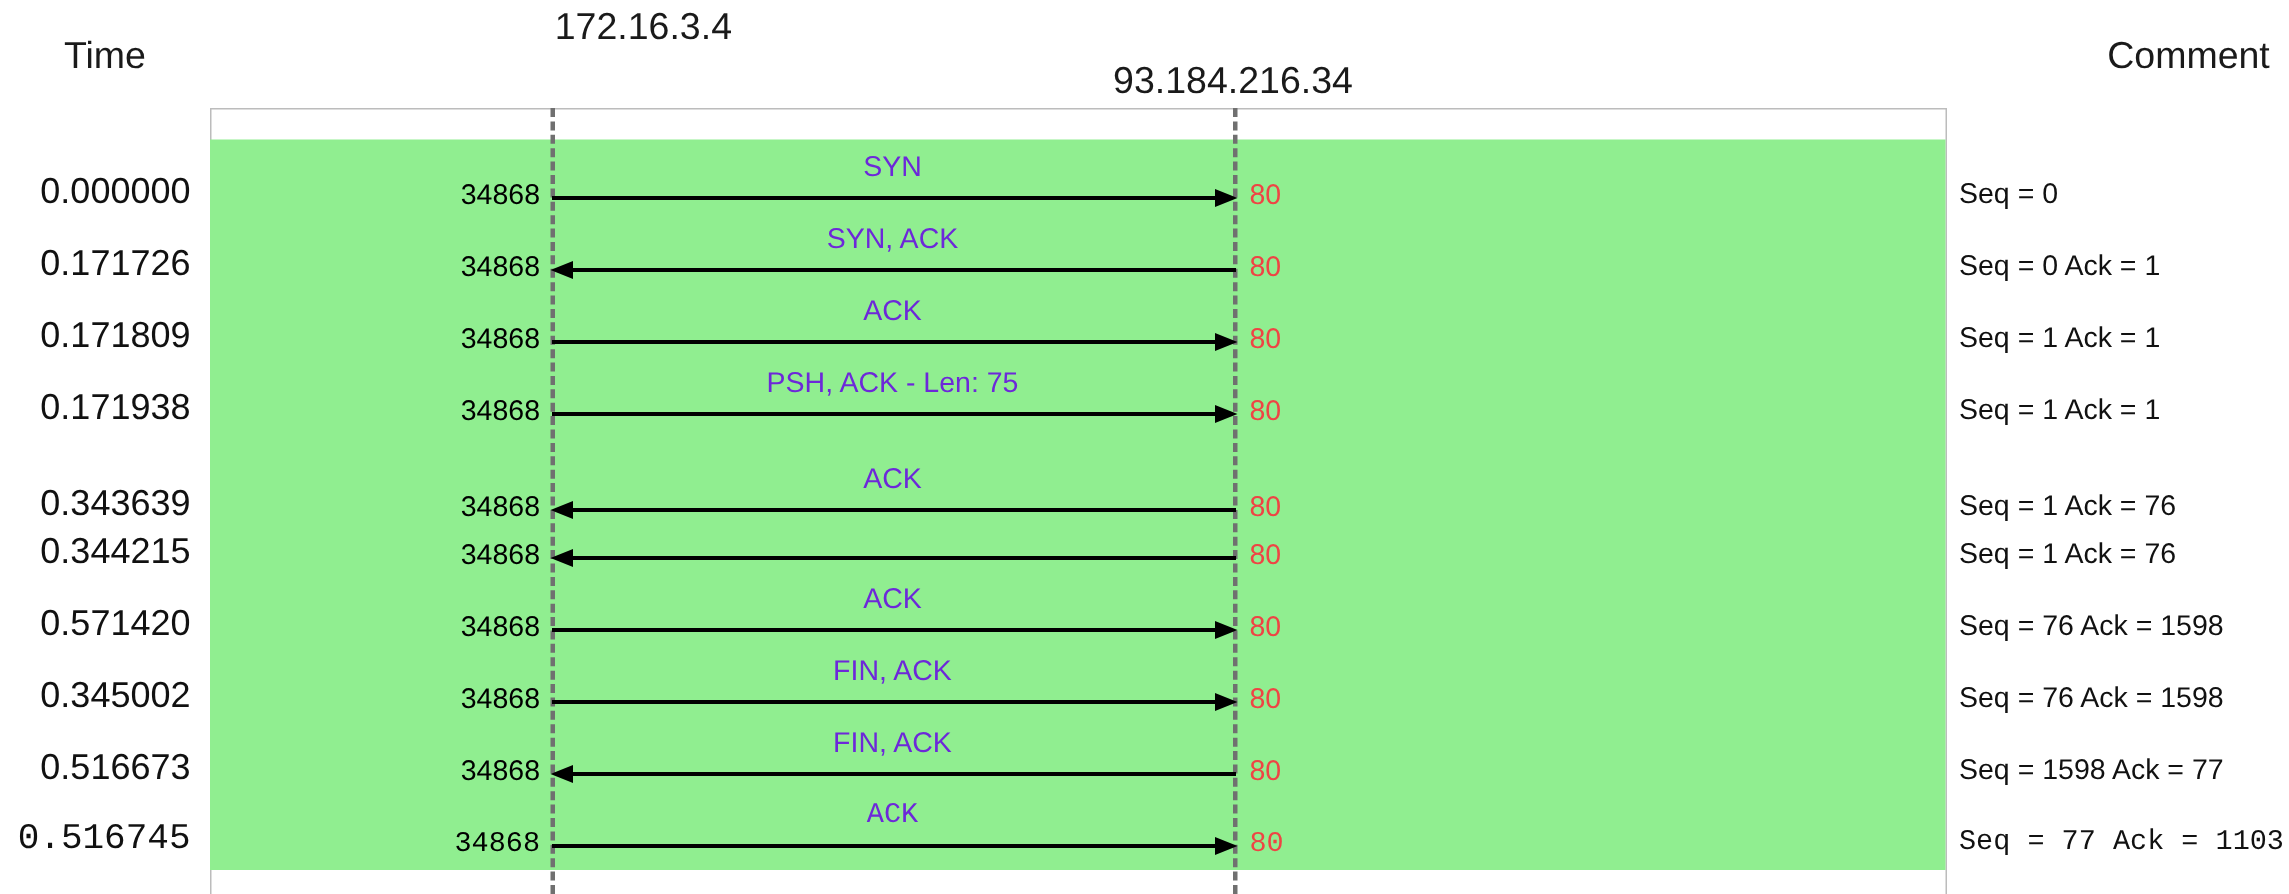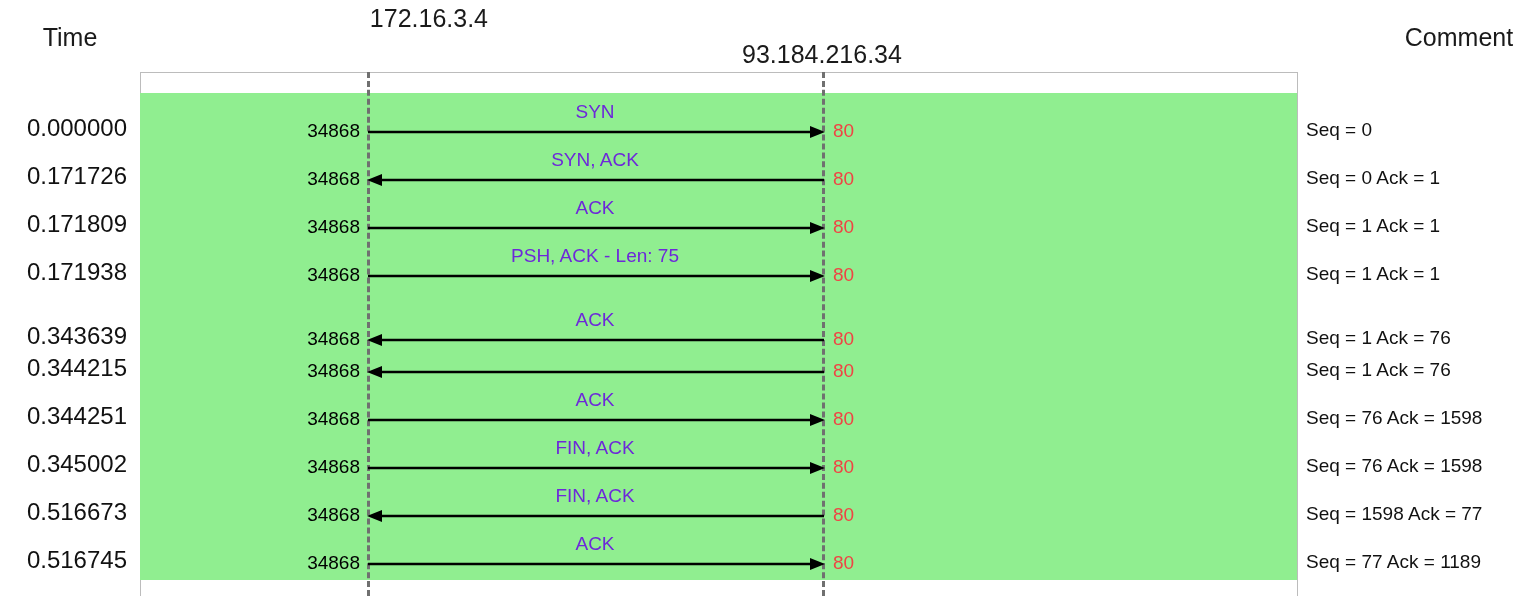--- a/index.html
+++ b/index.html
@@ -208,21 +208,21 @@
         <div class="time-value">0.344215</div>
         <div class="port-src">34868</div>
         <svg class="packet-arrow" width="458" height="16" viewBox="0 0 458 16">
           <line x1="13" x2="457" y1="8" y2="8" stroke="#000000" stroke-width="2.6"></line>
           <polygon points="15,2 0,8 15,14" fill="#000000"></polygon>
         </svg>
         <div class="port-dst">80</div>
         <div class="comment-value">Seq = 1 Ack = 76</div>
       </div>
       <div class="packet-row" style="top: 392px;">
-        <div class="time-value">0.344251</div>
+        <div class="time-value">0.571420</div>
         <div class="port-src">34868</div>
         <div class="packet-label">ACK</div>
         <svg class="packet-arrow" width="458" height="16" viewBox="0 0 458 16">
           <line x1="1" x2="445" y1="8" y2="8" stroke="#000000" stroke-width="2.6"></line>
           <polygon points="443,2 458,8 443,14" fill="#000000"></polygon>
         </svg>
         <div class="port-dst">80</div>
         <div class="comment-value">Seq = 76 Ack = 1598</div>
       </div>
       <div class="packet-row" style="top: 440px;">
@@ -240,26 +240,26 @@
         <div class="time-value">0.516673</div>
         <div class="port-src">34868</div>
         <div class="packet-label">FIN, ACK</div>
         <svg class="packet-arrow" width="458" height="16" viewBox="0 0 458 16">
           <line x1="13" x2="457" y1="8" y2="8" stroke="#000000" stroke-width="2.6"></line>
           <polygon points="15,2 0,8 15,14" fill="#000000"></polygon>
         </svg>
         <div class="port-dst">80</div>
         <div class="comment-value">Seq = 1598 Ack = 77</div>
       </div>
-      <div class="packet-row" style="top: 536px;">
+      <div class="packet-row" style="top: 536px; font-family: Liberation Mono, monospace;">
         <div class="time-value">0.516745</div>
         <div class="port-src">34868</div>
         <div class="packet-label">ACK</div>
         <svg class="packet-arrow" width="458" height="16" viewBox="0 0 458 16">
           <line x1="1" x2="445" y1="8" y2="8" stroke="#000000" stroke-width="2.6"></line>
           <polygon points="443,2 458,8 443,14" fill="#000000"></polygon>
         </svg>
         <div class="port-dst">80</div>
-        <div class="comment-value">Seq = 77 Ack = 1189</div>
+        <div class="comment-value">Seq = 77 Ack = 1103</div>
       </div>
     </div>
 
 </div>
 
 </body></html>

